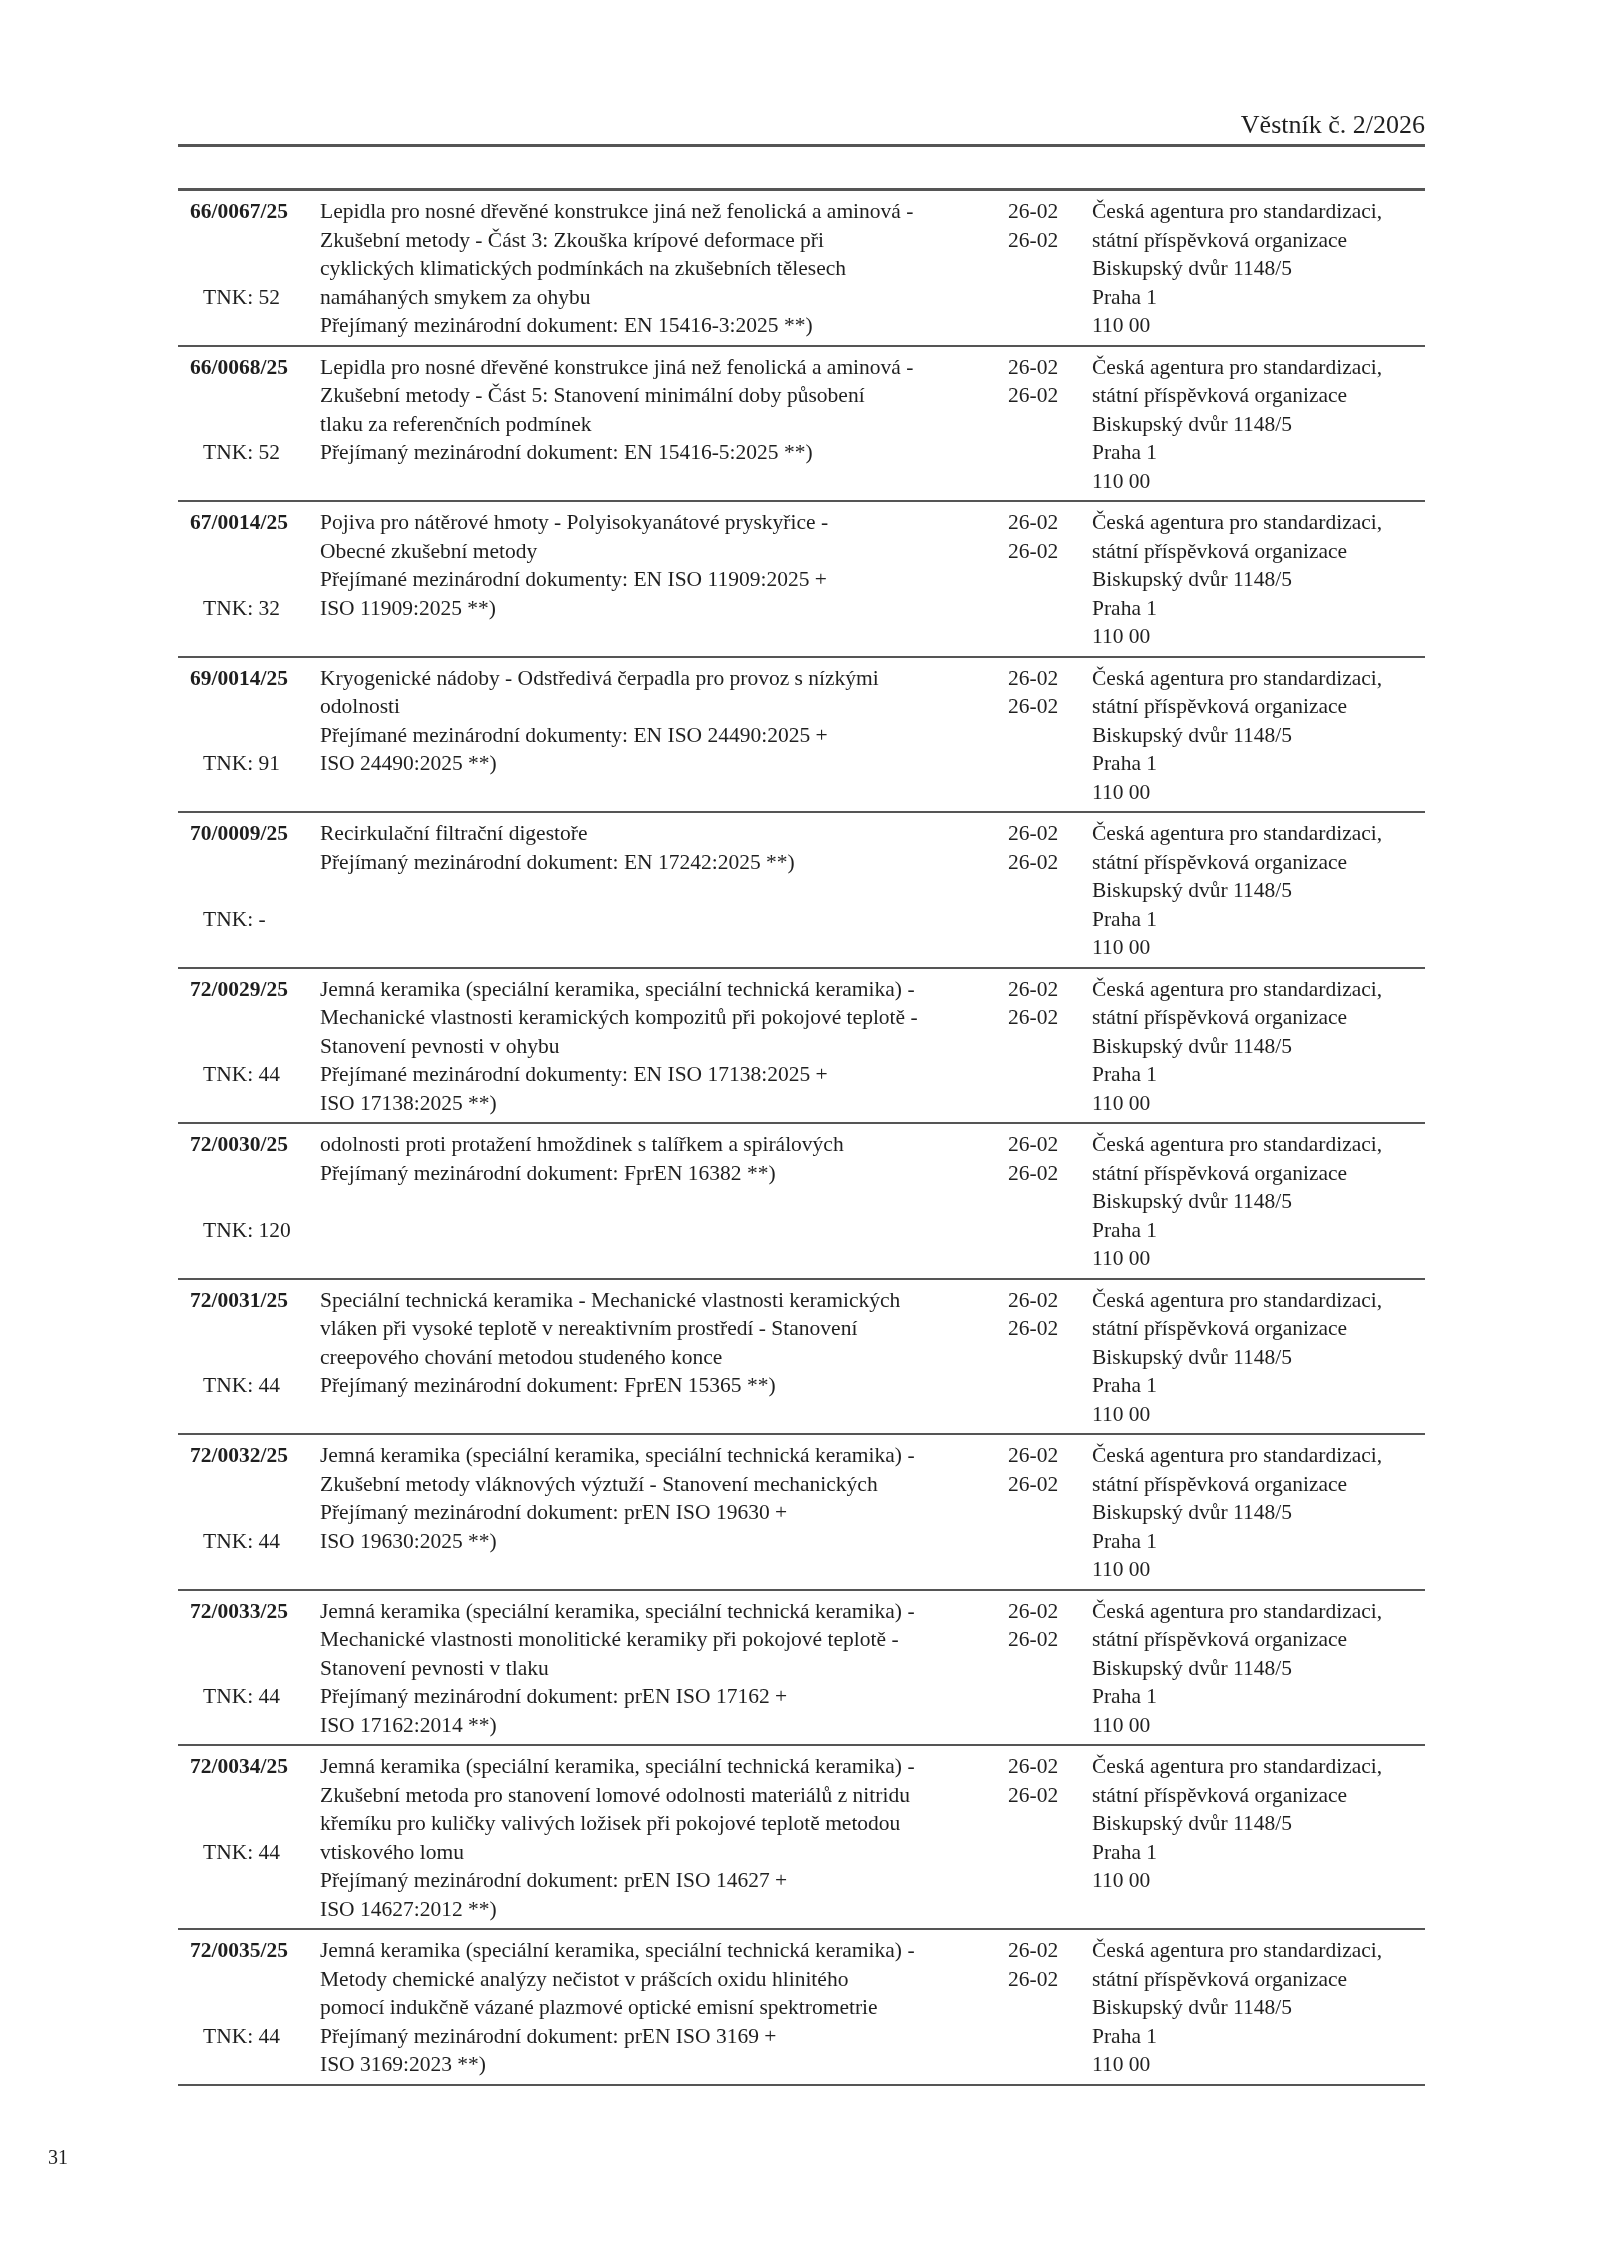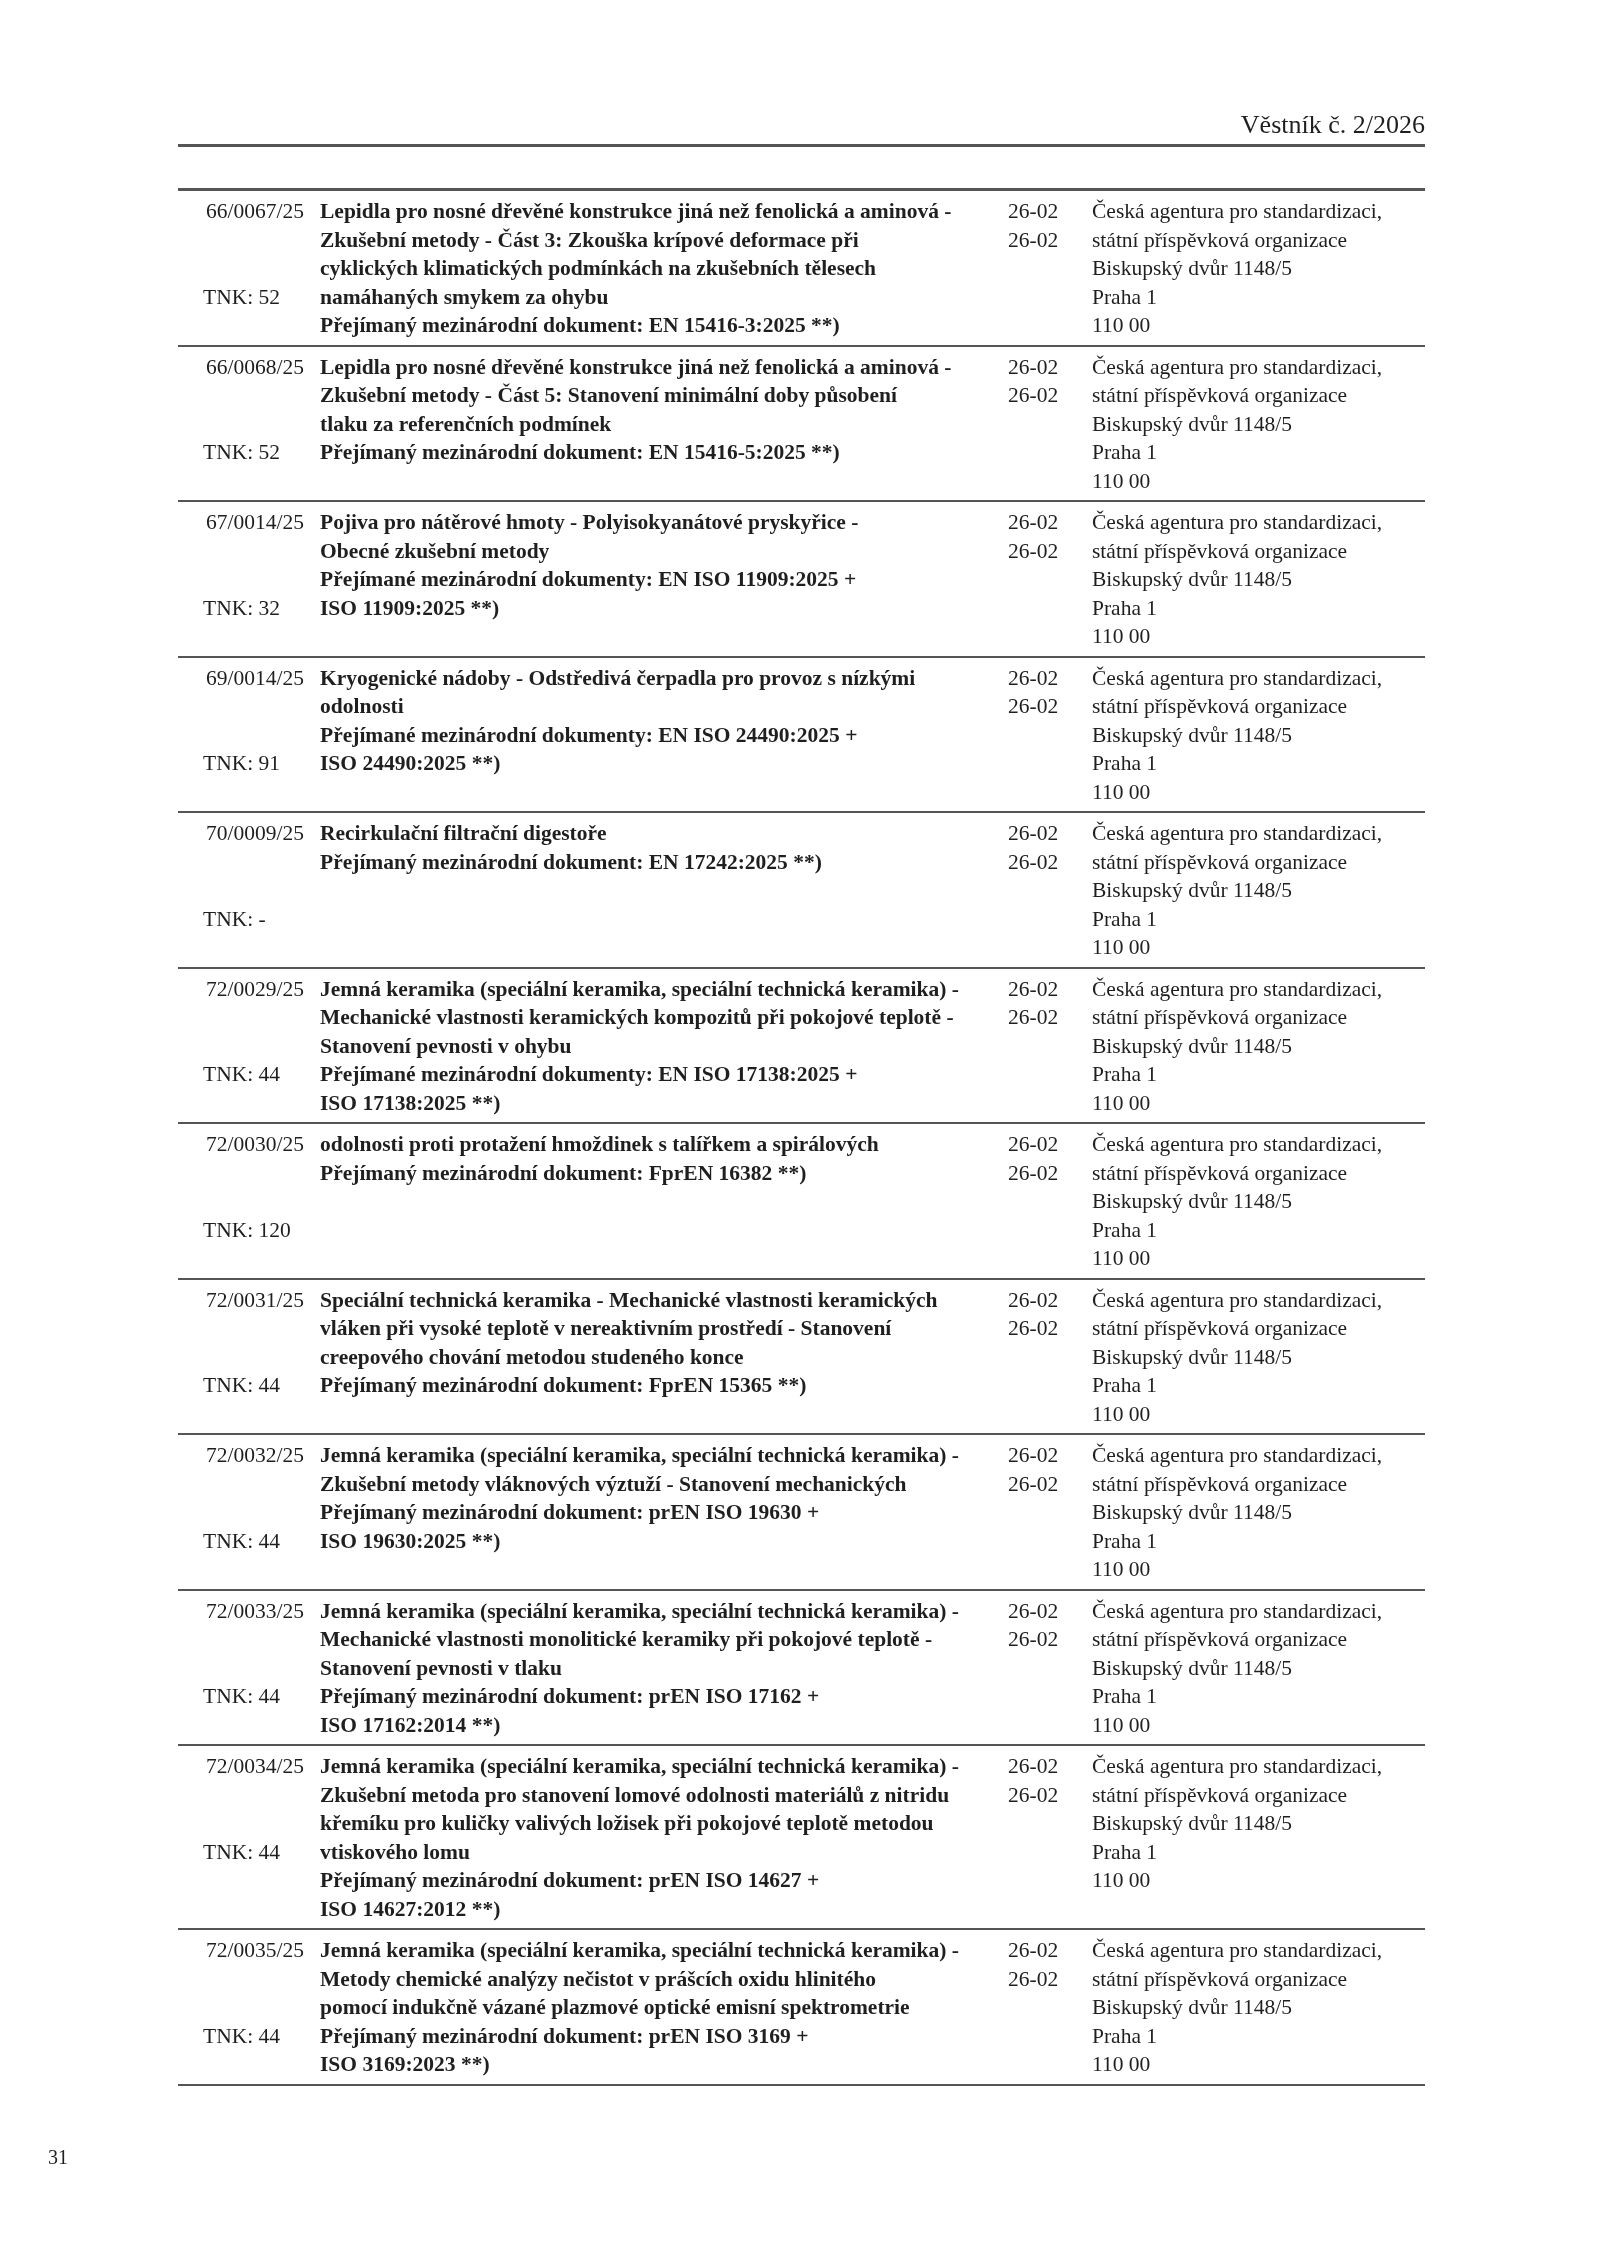--- a/index.html
+++ b/index.html
@@ -23,23 +23,23 @@
     border-top:3px solid #555555;
   }
   .row {
     display:grid;
     grid-template-columns:142px 688px 84px 1fr;
     border-bottom:2px solid #555555;
     padding:6px 0 5px 0;
     font-size:21.5px; line-height:28.5px;
   }
   .row div { white-space:nowrap; }
-  .cell-left .id { font-weight:normal; padding-left:12px;text-align:center; }
+  .cell-left .id { font-weight:bold; padding-left:12px; }
   .cell-left .tnk { margin-top:57px; padding-left:25px; }
-  .cell-desc { overflow:visible;font-weight:bold; }
+  .cell-desc { overflow:visible; }
   .page-number {
     position:absolute; top:2146px; left:0; width:1600px;
     text-align:left; font-size:20px;padding-left:48px;
   }
 </style>
 </head>
 <body>
 
 <div class="header-title">Věstník č. 2/2026</div>
 

